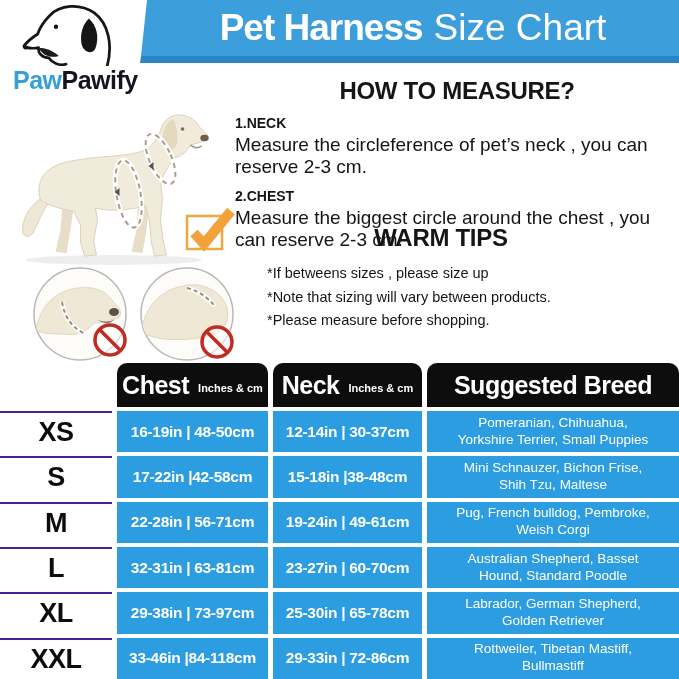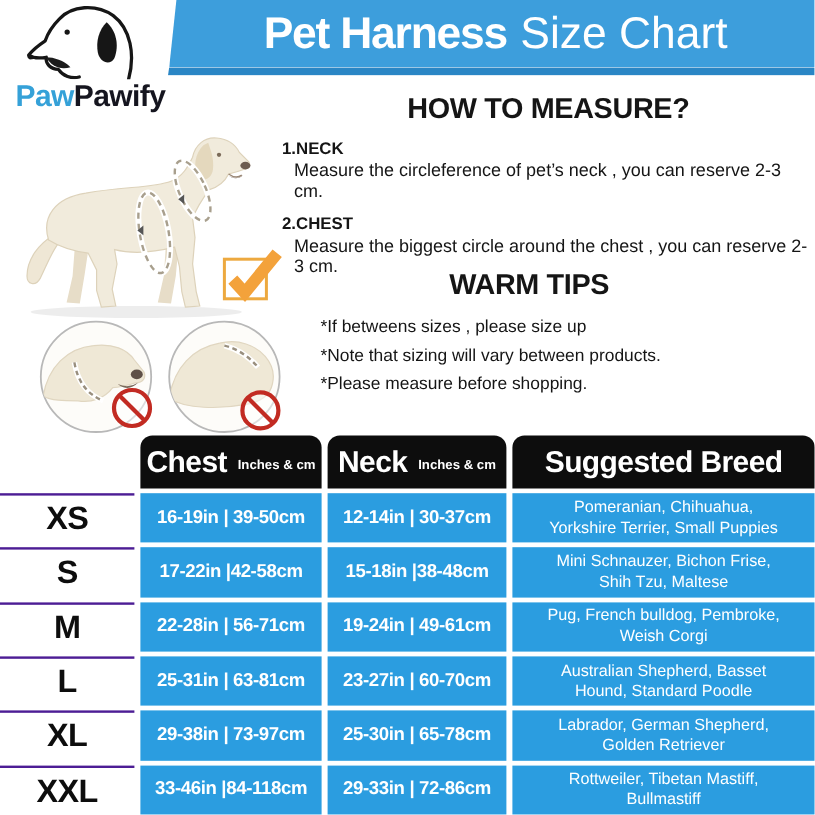--- a/index.html
+++ b/index.html
@@ -33,21 +33,21 @@
     position:absolute; left:13px; top:66px; font-size:25px; font-weight:800;
     letter-spacing:-0.5px; white-space:nowrap;
   }
   .logo-text .paw    { color:#35a1d8; }
   .logo-text .pawify { color:#15151f; }
 
   
   .howto { position:absolute; left:235px; top:77px; width:444px; color:#151515; }
   .howto-heading { font-size:24px; font-weight:800; text-align:center; margin:0; letter-spacing:-0.3px; }
   .step-label { font-size:14px; font-weight:bold; margin-top:10px; }
-  .step-text  { font-size:15px; margin-top:3px;margin-left:10px; }
+  .step-text  { font-size:19px; margin-top:3px; }
 
   
   .warmtips { position:absolute; left:235px; top:224px; width:432px; color:#151515; }
   .warmtips-heading { font-size:24px; font-weight:800; text-align:center; margin:0 20px 0 0; letter-spacing:-0.3px; }
   .tips { margin-top:13px; }
   .tip { font-size:14.5px; margin:0 0 7.5px 32px; }
 
   
   .dog-photo   { position:absolute; left:8px;   top:102px; width:205px; height:165px; }
   .check-icon  { position:absolute; left:184px; top:205px; width:52px;  height:50px;  }
@@ -234,21 +234,21 @@
     </div>
 
     <div class="th">
       <div class="th-black">
         <span class="th-label">Suggested Breed</span>
       </div>
       <div class="th-strip"></div>
     </div>
 
     <div class="size-cell">XS</div>
-    <div class="val-cell">16-19in | 39-50cm</div>
+    <div class="val-cell">16-19in | 48-50cm</div>
     <div class="val-cell">12-14in | 30-37cm</div>
     <div class="breed-cell">
       <span>Pomeranian,  Chihuahua,</span>
       <span>Yorkshire Terrier,  Small Puppies</span>
     </div>
 
     <div class="size-cell">S</div>
     <div class="val-cell">17-22in |42-58cm</div>
     <div class="val-cell">15-18in |38-48cm</div>
     <div class="breed-cell">
@@ -258,21 +258,21 @@
 
     <div class="size-cell">M</div>
     <div class="val-cell">22-28in | 56-71cm</div>
     <div class="val-cell">19-24in | 49-61cm</div>
     <div class="breed-cell">
       <span>Pug,  French bulldog,  Pembroke,</span>
       <span>Weish Corgi</span>
     </div>
 
     <div class="size-cell">L</div>
-    <div class="val-cell">25-31in | 63-81cm</div>
+    <div class="val-cell">32-31in | 63-81cm</div>
     <div class="val-cell">23-27in | 60-70cm</div>
     <div class="breed-cell">
       <span>Australian Shepherd,  Basset</span>
       <span>Hound,  Standard Poodle</span>
     </div>
 
     <div class="size-cell">XL</div>
     <div class="val-cell">29-38in | 73-97cm</div>
     <div class="val-cell">25-30in | 65-78cm</div>
     <div class="breed-cell">

